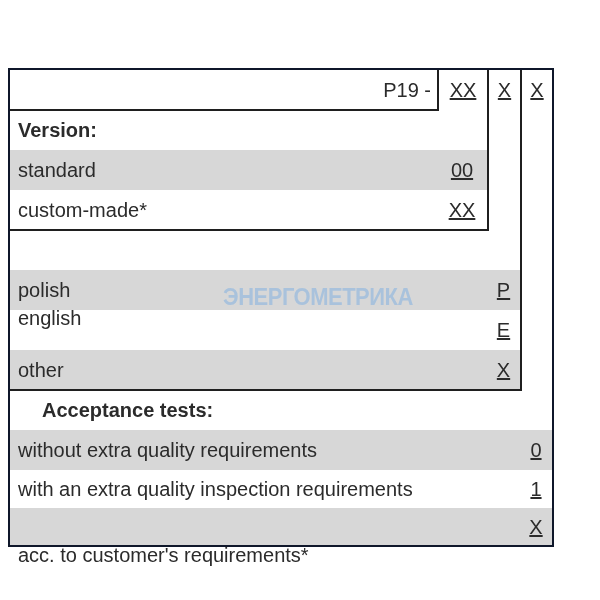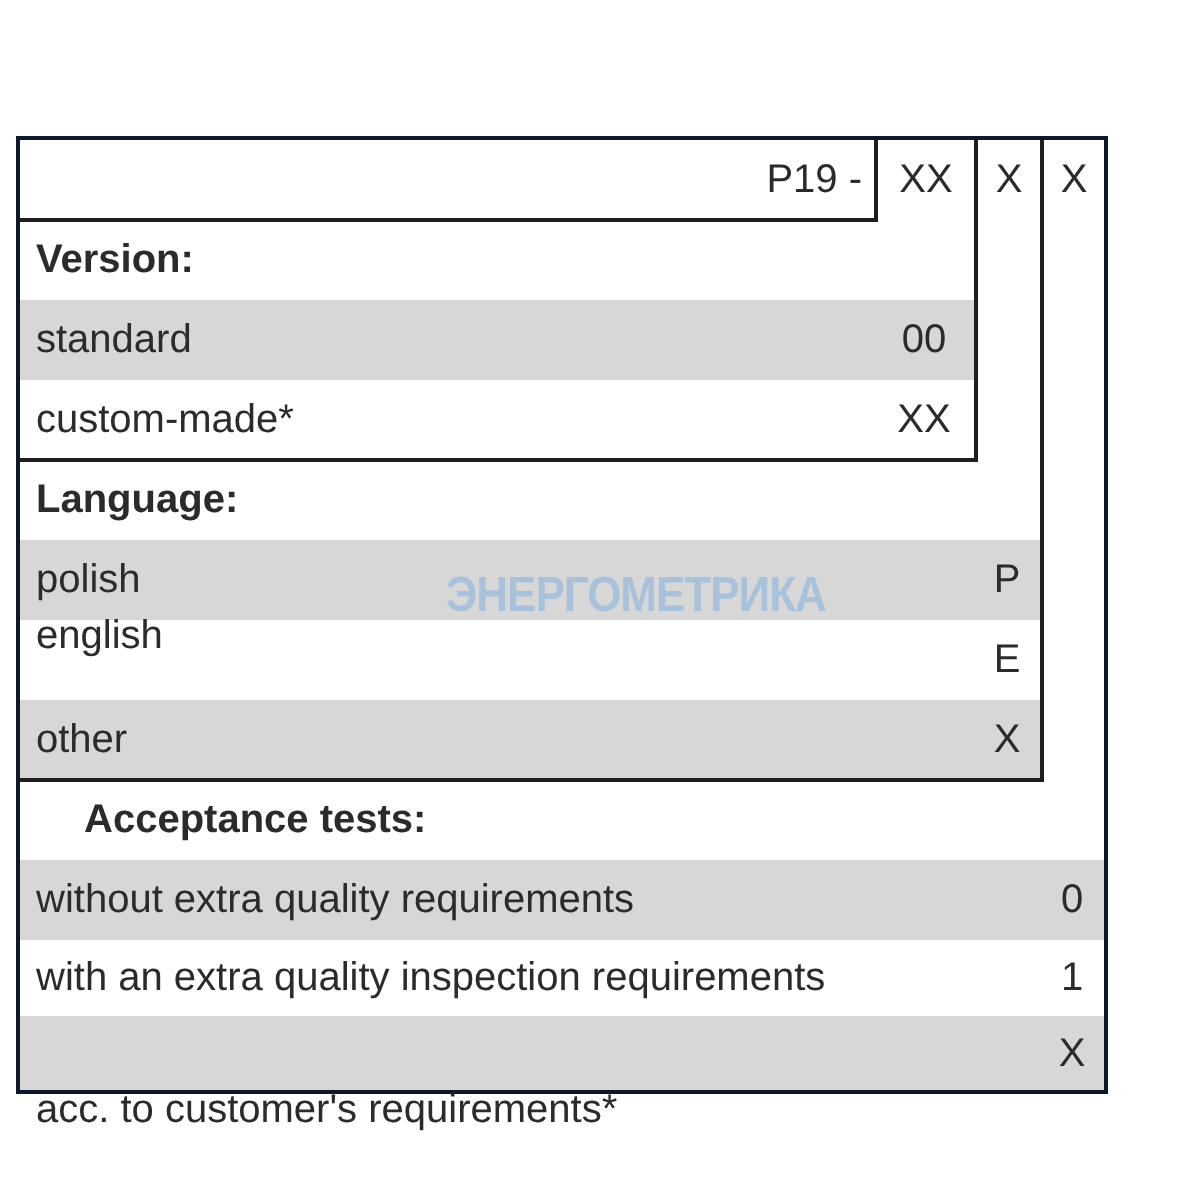--- a/index.html
+++ b/index.html
@@ -44,21 +44,21 @@
     position: absolute;
     display: flex;
     align-items: center;
     font-size: 20px;
     color: #2b2b2b;
     white-space: nowrap;
     line-height: 1;
   }
   .lbl { padding-left: 8px; }
   .sec { font-weight: bold; }
-  .val { justify-content: center; padding-left: 0; }
+  .val { justify-content: center; padding-left: 0; text-decoration: underline; }
   .pfx { justify-content: flex-end; }
   .footnote {
     position: absolute;
     left: 8px;
     top: 565px;
     font-size: 20px;
     color: #2b2b2b;
   }
   .watermark {
     position: absolute;
@@ -99,21 +99,20 @@
     <div class="t val" style="left:429px; top:0; width:48px; height:40px;">XX</div>
     <div class="t val" style="left:479px; top:0; width:31px; height:40px;">X</div>
     <div class="t val" style="left:512px; top:0; width:30px; height:40px;">X</div>
 
     <div class="t lbl sec" style="left:0; top:40px; width:420px; height:40px;">Version:</div>
     <div class="t lbl" style="left:0; top:80px;  width:420px; height:40px;">standard</div>
     <div class="t val" style="left:427px; top:80px;  width:50px; height:40px;">00</div>
     <div class="t lbl" style="left:0; top:120px; width:420px; height:40px;">custom-made*</div>
     <div class="t val" style="left:427px; top:120px; width:50px; height:40px;">XX</div>
 
-    <div class="t lbl sec" style="left:0; top:160px; width:420px; height:40px;">Language:</div>
     <div class="t lbl" style="left:0; top:200px; width:420px; height:40px;">polish</div>
     <div class="t val" style="left:477px; top:200px; width:33px; height:40px;">P</div>
     <div class="t lbl" style="left:0; top:228px; width:420px; height:40px;">english</div>
     <div class="t val" style="left:477px; top:240px; width:33px; height:40px;">E</div>
     <div class="t lbl" style="left:0; top:280px; width:420px; height:40px;">other</div>
     <div class="t val" style="left:477px; top:280px; width:33px; height:40px;">X</div>
 
     <div class="t lbl sec" style="left:0; top:320px; width:440px; height:40px;margin-left:24px;">Acceptance tests:</div>
     <div class="t lbl" style="left:0; top:360px; width:470px; height:40px;">without extra quality requirements</div>
     <div class="t val" style="left:510px; top:360px; width:32px; height:40px;">0</div>

